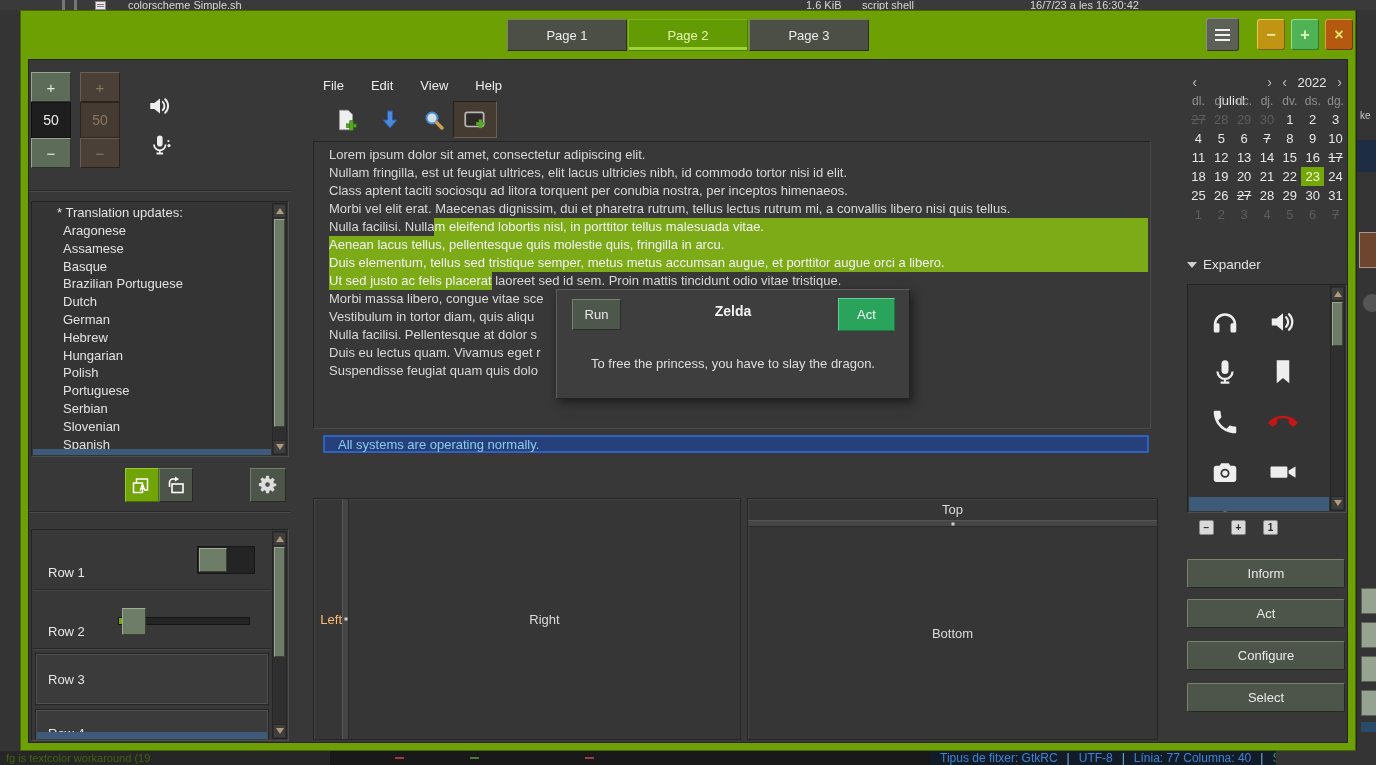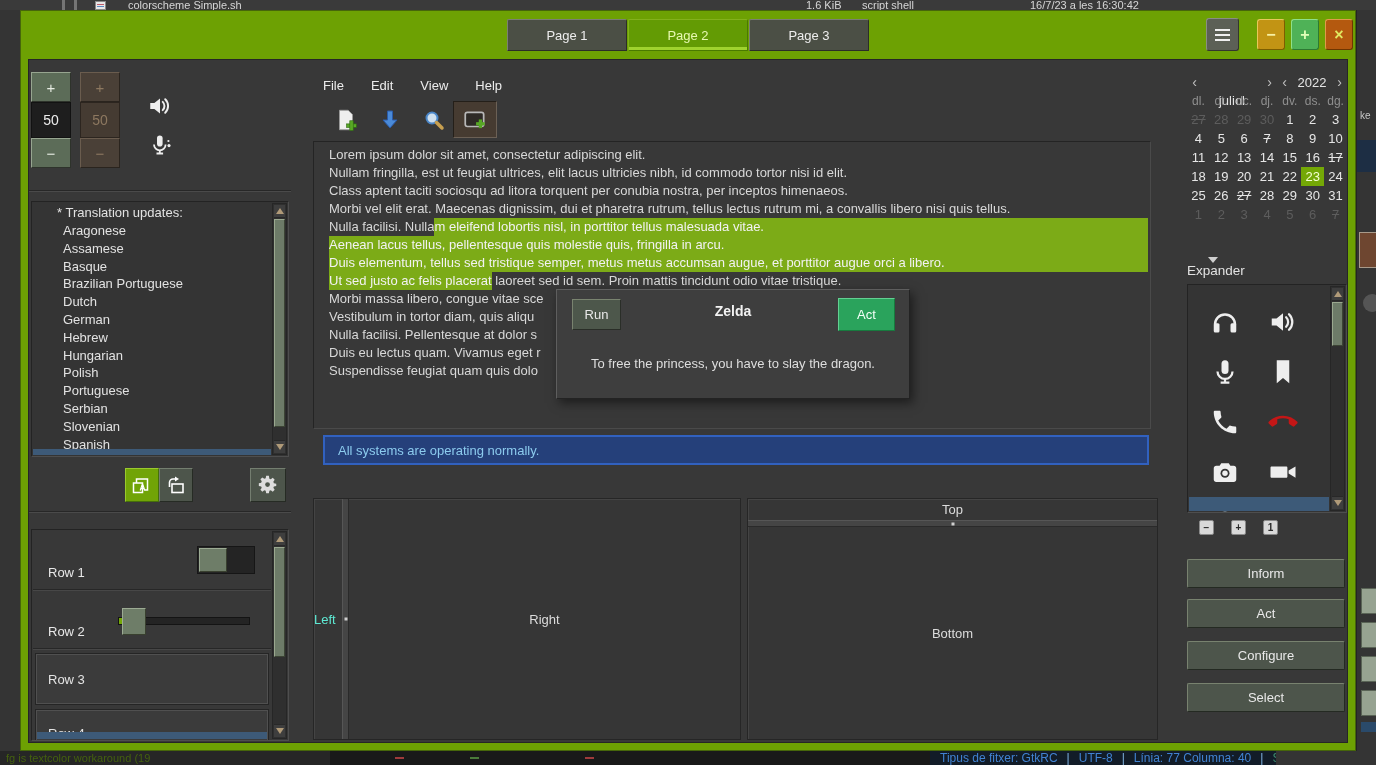--- a/index.html
+++ b/index.html
@@ -95,25 +95,25 @@
   .tline{display:flex;height:18px;line-height:18px;white-space:pre;color:#d8d8d8;}
   .seg.hl{background:#7cab17;color:#f2f2f2;}
   .ext{flex:1;}
 
   #dialog{position:absolute;left:535px;top:278px;width:354px;height:110px;background:#3e3e3e;border:1px solid;border-color:#5e5e5e #232323 #232323 #5e5e5e;box-shadow:3px 4px 10px rgba(0,0,0,.5);z-index:5;}
   .dlg-run{position:absolute;left:15px;top:9px;width:49px;height:31px;background:#4d574b;border:1px solid;border-color:#79836f #2a2e28 #2a2e28 #79836f;color:#e8e8e8;}
   .dlg-title{position:absolute;left:0;right:0;top:13px;text-align:center;font-weight:bold;font-size:14px;color:#f2f2f2;}
   .dlg-act{position:absolute;right:14px;top:8px;width:57px;height:33px;background:#2aa35c;border:1px solid;border-color:#63cf92 #177a3e #177a3e #63cf92;color:#f4fff8;}
   .dlg-msg{position:absolute;left:0;right:0;top:66px;text-align:center;color:#dedede;}
 
-  #infobar{position:absolute;left:302px;top:424px;width:826px;height:30px;background:#25407a;border:2px solid #3161bf;display:flex;align-items:center;padding-left:13px;color:#8ccbee;}
+  #infobar{position:absolute;left:302px;top:424px;width:826px;height:18px;background:#25407a;border:2px solid #3161bf;display:flex;align-items:center;padding-left:13px;color:#8ccbee;}
 
   .panes{position:absolute;background:#363636;border:1px solid #262626;box-shadow:inset 1px 1px 0 #444;}
   #frameA{left:292px;top:487px;width:428px;height:242px;display:flex;}
-  #paneL{width:28px;display:flex;align-items:center;justify-content:flex-start;color:#5eead4;}
+  #paneL{width:28px;display:flex;align-items:center;justify-content:flex-end;color:#fdba74;}
   .vsplit{width:7px;background:#454545;border-left:1px solid #565656;border-right:1px solid #2a2a2a;position:relative;}
   .vsplit i,.hsplit i{position:absolute;width:3px;height:3px;background:#cfcfcf;left:50%;top:50%;transform:translate(-50%,-50%);}
   #paneR{flex:1;display:flex;align-items:center;justify-content:center;color:#dcdcdc;}
   #frameB{left:726px;top:487px;width:411px;height:242px;display:flex;flex-direction:column;}
   #paneT{height:21px;display:flex;align-items:center;justify-content:center;color:#dcdcdc;}
   .hsplit{height:7px;background:#454545;border-top:1px solid #565656;border-bottom:1px solid #2a2a2a;position:relative;}
   #paneB{flex:1;display:flex;align-items:center;justify-content:center;color:#dcdcdc;}
 
   
   #calendar{position:absolute;left:1166px;top:60px;width:160px;}
@@ -121,21 +121,21 @@
   .cal-arrow{width:15px;text-align:center;color:#c0c0c0;font-size:14px;}
   .cal-month{flex:1;text-align:center;margin-top:36px;}
   .cal-year{width:40px;text-align:center;}
   .cal-days,.cal-grid{display:grid;grid-template-columns:repeat(7,1fr);}
   .cal-cell{height:19px;line-height:19px;text-align:center;color:#e6e6e6;}
   .dayname{color:#8f8f8f;font-size:12px;height:17px;line-height:17px;}
   .dim{color:#5d5d5d;}
   .strike{text-decoration:line-through;}
   .sel{background:#74a806;color:#f4ffd2;}
 
-  #expander{position:absolute;left:1166px;top:246px;display:flex;align-items:center;color:#e2e2e2;font-size:13.5px;flex-direction:column;}
+  #expander{position:absolute;left:1166px;top:246px;display:flex;align-items:center;color:#e2e2e2;font-size:13.5px;}
   .extri{width:0;height:0;border-left:5px solid transparent;border-right:5px solid transparent;border-top:6px solid #cfcfcf;margin-right:6px;}
   #iconframe{left:1166px;top:273px;width:160px;height:229px;overflow:hidden;}
   #icongrid{position:absolute;left:8px;top:12px;display:grid;grid-template-columns:repeat(2,58px);grid-auto-rows:50px;z-index:2;}
   .icn{display:flex;align-items:center;justify-content:center;}
   #iconsel{position:absolute;left:1px;right:17px;bottom:1px;height:14px;background:#3d5a78;z-index:1;}
   .emblem{position:absolute;top:509px;width:15px;height:15px;background:#d9d9d9;border:1px solid #8a8a8a;border-radius:2px;color:#2a2a2a;font-size:10px;font-weight:bold;display:flex;align-items:center;justify-content:center;}
   .act-btn{position:absolute;left:1166px;width:158px;height:29px;background:#4d554b;border:1px solid;border-color:#78826f #242a22 #242a22 #78826f;border-radius:2px;color:#e9e9e9;display:flex;align-items:center;justify-content:center;}
 </style>
 </head>
 <body>

